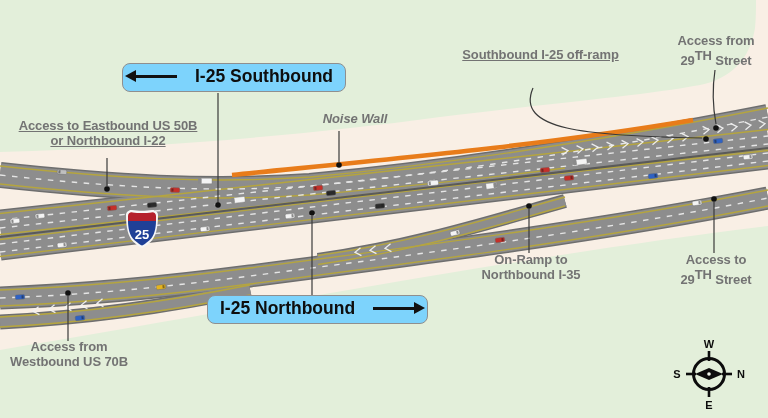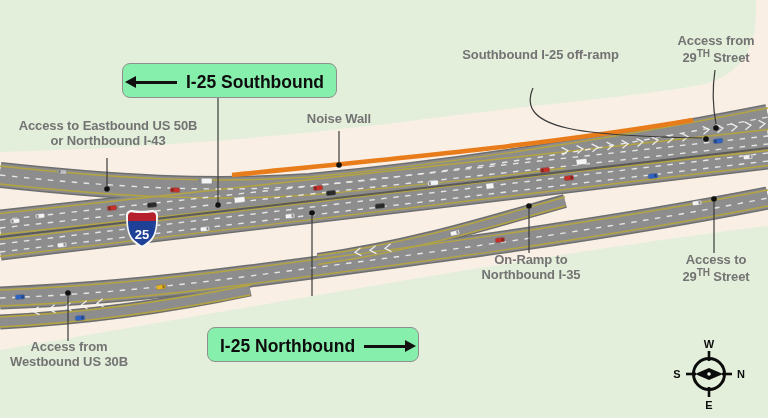--- a/index.html
+++ b/index.html
@@ -1,23 +1,23 @@
 <!DOCTYPE html>
 <html><head>
 <meta charset="utf-8">
 <style>
   html,body{margin:0;padding:0;background:#e3efda;}
   .stage{position:relative;width:768px;height:418px;overflow:hidden;
          font-family:"Liberation Sans",sans-serif;}
   .stage svg{position:absolute;left:0;top:0;}
   .note{position:absolute;text-align:center;font-size:13px;font-weight:700;
         color:#737373;line-height:1.18;letter-spacing:-0.1px;}
-  .note sup{font-size:10px;}
-  .badge{position:absolute;display:flex;align-items:center;gap:9px;background:#86efac;
-         border:1.5px solid #8f8f8f;border-radius:8px;padding:8px 12px 4px;
+  .note sup{font-size:13px;}
+  .badge{position:absolute;display:flex;align-items:center;gap:18px;background:#7dd3fc;
+         border:1.5px solid #8f8f8f;border-radius:8px;padding:2px 12px 4px;
          font-size:17.5px;font-weight:700;color:#0e0e0e;white-space:nowrap;}
   .arr{position:relative;width:42px;height:2.6px;background:#111;flex:0 0 auto;}
   .arr.left::before{content:"";position:absolute;left:-10px;top:-4.8px;
         border-top:6px solid transparent;border-bottom:6px solid transparent;
         border-right:11px solid #111;}
   .arr.right::after{content:"";position:absolute;right:-10px;top:-4.8px;
         border-top:6px solid transparent;border-bottom:6px solid transparent;
         border-left:11px solid #111;}
 </style>
 </head>
@@ -268,45 +268,45 @@
       <text x="677" y="378">S</text>
       <text x="709" y="409">E</text>
     </g>
   </g>
 </svg>
 
 <div class="badge" style="left:122px;top:63px;">
   <span class="arr left"></span>
   <span>I-25 Southbound</span>
 </div>
-<div class="badge" style="left:207px;top:295px;margin-top:32px;">
+<div class="badge" style="left:207px;top:295px;">
   <span>I-25 Northbound</span>
   <span class="arr right"></span>
 </div>
 
-<div class="note" style="left:10px;top:118px;width:196px;">
+<div class="note" style="left:10px;top:118px;width:196px;text-decoration:underline;">
   <div>Access to Eastbound US 50B</div>
-  <div>or Northbound I-43</div>
-</div>
-<div class="note" style="left:289px;top:111px;width:100px;">
+  <div>or Northbound I-22</div>
+</div>
+<div class="note" style="left:305px;top:111px;width:100px;font-style:italic;">
   <div>Noise Wall</div>
 </div>
-<div class="note" style="left:448px;top:47px;width:185px;">
+<div class="note" style="left:448px;top:47px;width:185px;text-decoration:underline;">
   <div>Southbound I-25 off-ramp</div>
 </div>
 <div class="note" style="left:666px;top:33px;width:100px;">
   <div>Access from</div>
   <div><span>29</span><sup>TH</sup><span> Street</span></div>
 </div>
 <div class="note" style="left:466px;top:252px;width:130px;text-align:center;">
   <div>On-Ramp to</div>
   <div>Northbound I-35</div>
 </div>
 <div class="note" style="left:666px;top:252px;width:100px;">
   <div>Access to</div>
   <div><span>29</span><sup>TH</sup><span> Street</span></div>
 </div>
 <div class="note" style="left:3px;top:339px;width:132px;">
   <div>Access from</div>
-  <div>Westbound US 30B</div>
+  <div>Westbound US 70B</div>
 </div>
 
 </div>
 
 </body></html>

